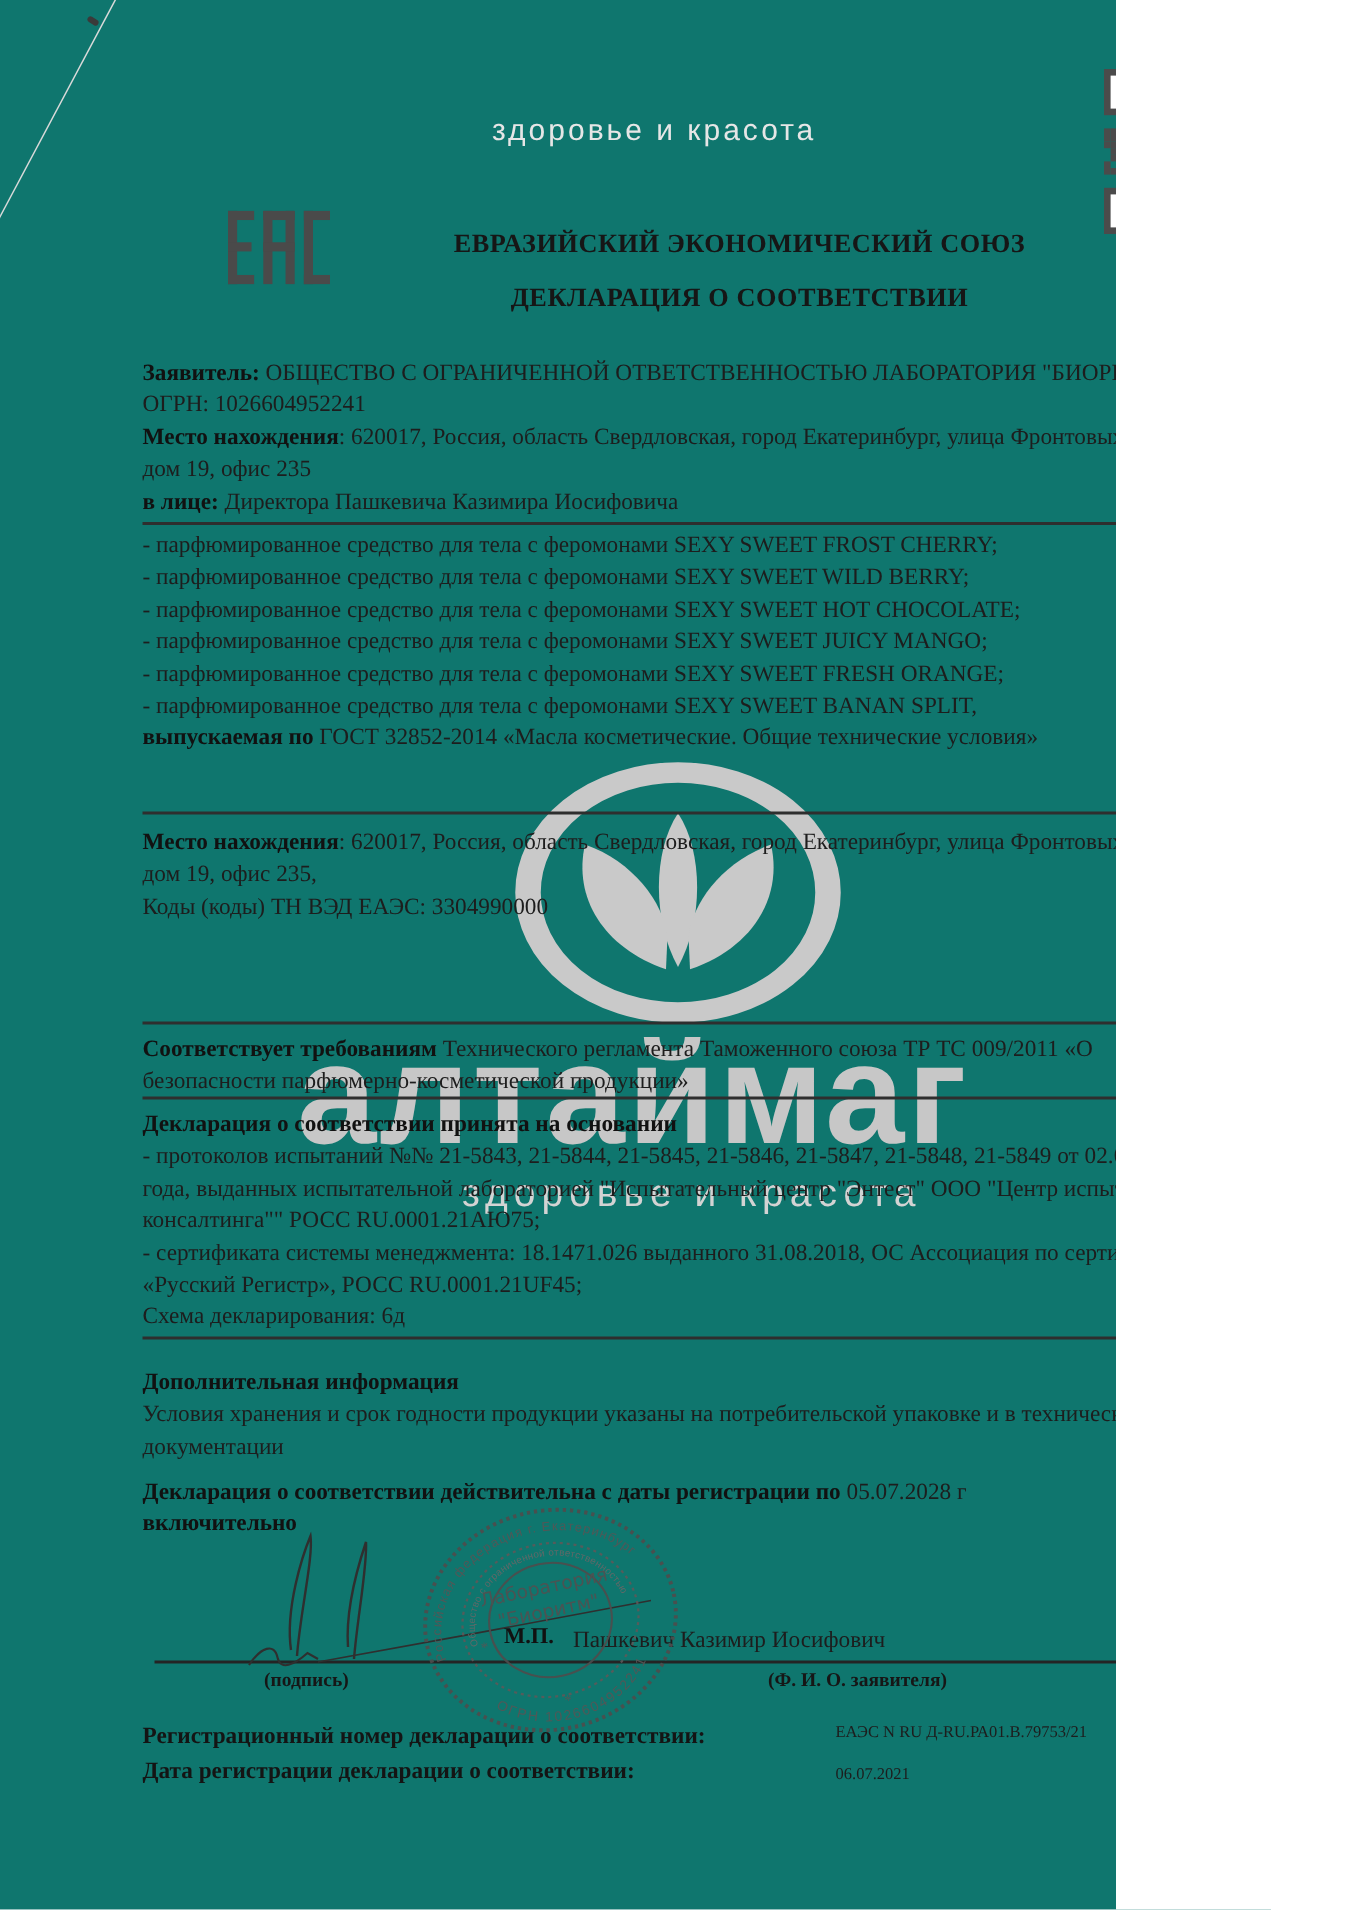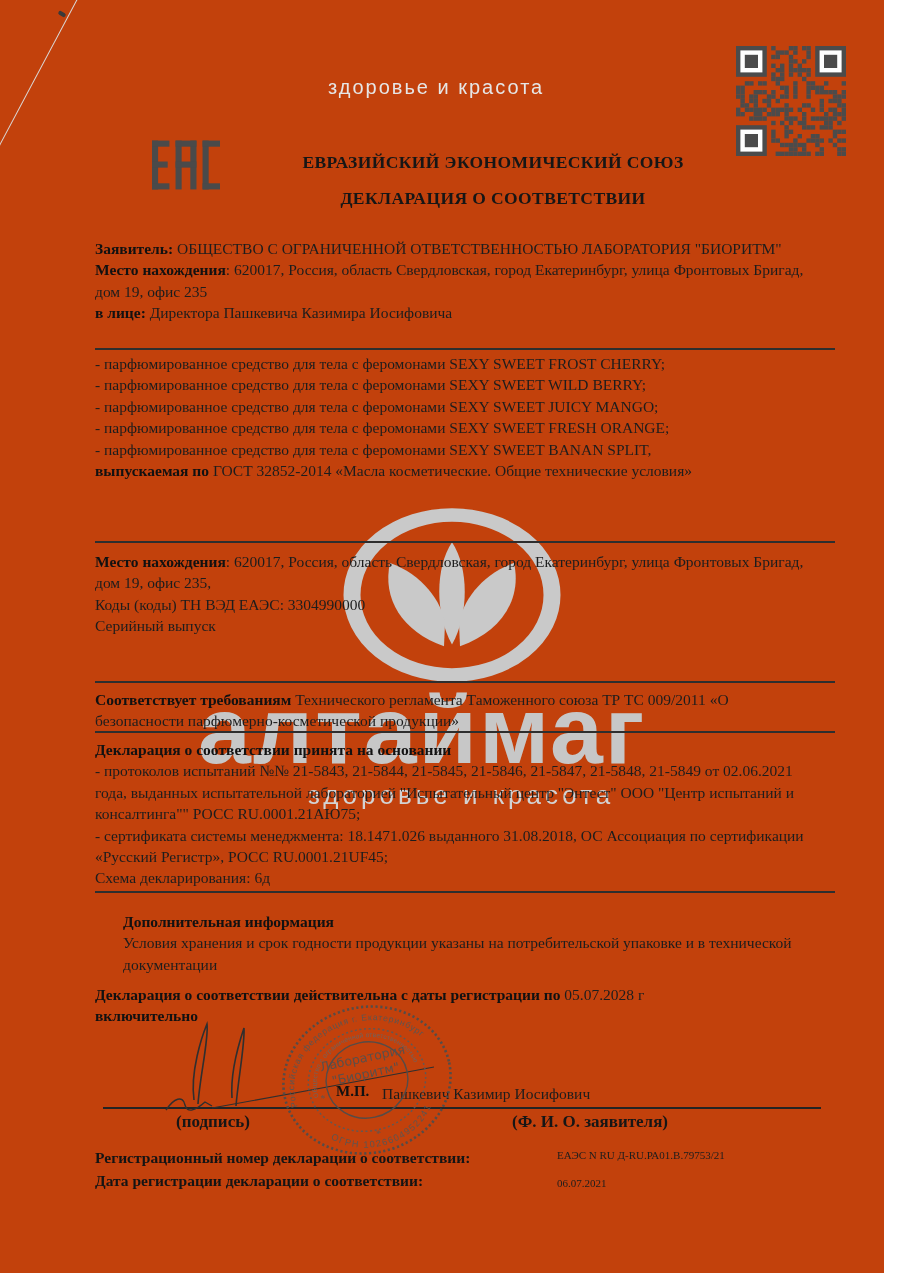--- a/index.html
+++ b/index.html
@@ -1,36 +1,36 @@
 <!DOCTYPE html>
 <html><head>
 <meta charset="utf-8">
 <style>
   html,body{margin:0;padding:0;background:#ffffff;}
-  #page{position:relative;width:884px;height:1273px;background:#c2410c;overflow:hidden;
+  #page{position:relative;width:744px;height:1273px;background:#0f766e;overflow:hidden;
         font-family:"Liberation Serif", serif;color:#1d1d1d;text-decoration:underline;}
   
   .wm{position:absolute;z-index:0;color:#c6c6c6;font-family:"Liberation Sans",sans-serif;}
   .sec{position:absolute;left:95px;width:726px;z-index:2;font-size:15.5px;line-height:21.4px;}
   .sec p{margin:0;}
   .ln{margin:0;}
   b{color:#111;}
   .nowrap{white-space:nowrap;}
   .rule{position:absolute;left:95px;width:740px;background:#2e2e2e;z-index:2;}
   
   .title{position:absolute;left:95px;width:796px;text-align:center;z-index:2;
          font-weight:bold;font-size:17.5px;letter-spacing:.4px;color:#161616;}
   
   .corner-line{position:absolute;left:-2px;top:148px;width:170px;height:1.4px;background:#dadada;
                transform:rotate(-62deg);transform-origin:left center;z-index:1;}
   .corner-mark{position:absolute;left:58px;top:12px;width:8px;height:4px;background:#3a3a3a;
                border-radius:2px;transform:rotate(32deg);z-index:1;}
   
   .sigline{position:absolute;left:103px;top:1107px;width:718px;height:2px;background:#242424;z-index:1;}
-  .siglabel{position:absolute;z-index:2;font-weight:bold;font-size:17px;color:#161616;}
+  .siglabel{position:absolute;z-index:2;font-weight:bold;font-size:13px;color:#161616;}
   .fio{position:absolute;left:382px;top:1085px;z-index:2;font-size:15.5px;}
   .mp{position:absolute;left:336px;top:1083px;z-index:4;font-weight:bold;font-size:15px;color:#111;}
   .regrow{position:absolute;left:95px;z-index:2;font-weight:bold;font-size:15.5px;color:#141414;}
   .regval{position:absolute;left:557px;z-index:2;font-size:11px;}
   svg{position:absolute;}
   .wm-brand{left:198px;top:676px;font-size:95px;font-weight:bold;letter-spacing:2px;color:#c7c7c7;}
   .wm-tag{left:308px;top:780px;font-size:26px;letter-spacing:4px;color:#d3d3d3;}
   .wm-tag-top{left:328px;top:76px;font-size:20px;letter-spacing:2px;color:#e6e6e6;}
 </style>
 </head>
@@ -289,60 +289,61 @@
       <rect x="83.60000000000001" y="105.60000000000001" width="4.4" height="4.4" fill="#4b4b4b"></rect>
       <rect x="101.2" y="105.60000000000001" width="4.4" height="4.4" fill="#4b4b4b"></rect>
       <rect x="105.60000000000001" y="105.60000000000001" width="4.4" height="4.4" fill="#4b4b4b"></rect>
     </svg>
 
   <div class="title" style="top:152px;">ЕВРАЗИЙСКИЙ ЭКОНОМИЧЕСКИЙ СОЮЗ</div>
   <div class="title" style="top:188px;">ДЕКЛАРАЦИЯ О СООТВЕТСТВИИ</div>
 
   <section class="sec" style="top:238px;">
     <p class="ln nowrap"><b>Заявитель:</b><span> ОБЩЕСТВО С ОГРАНИЧЕННОЙ ОТВЕТСТВЕННОСТЬЮ ЛАБОРАТОРИЯ "БИОРИТМ"</span></p>
+    <p class="ln">ОГРН: 1026604952241</p>
     <p class="ln"><b>Место нахождения</b><span>: 620017, Россия, область Свердловская, город Екатеринбург, улица Фронтовых Бригад, дом 19, офис 235</span></p>
     <p class="ln"><b>в лице:</b><span> Директора Пашкевича Казимира Иосифовича</span></p>
   </section>
   <div class="rule" style="top:348px;height:1.6px;"></div>
 
   <section class="sec" style="top:353px;">
     <div>
         <p class="ln">- парфюмированное средство для тела с феромонами SEXY SWEET FROST CHERRY;</p>
         <p class="ln">- парфюмированное средство для тела с феромонами SEXY SWEET WILD BERRY;</p>
+        <p class="ln">- парфюмированное средство для тела с феромонами SEXY SWEET HOT CHOCOLATE;</p>
         <p class="ln">- парфюмированное средство для тела с феромонами SEXY SWEET JUICY MANGO;</p>
         <p class="ln">- парфюмированное средство для тела с феромонами SEXY SWEET FRESH ORANGE;</p>
         <p class="ln">- парфюмированное средство для тела с феромонами SEXY SWEET BANAN SPLIT,</p>
       </div>
     <p class="ln"><b>выпускаемая по</b><span> ГОСТ 32852-2014 «Масла косметические. Общие технические условия»</span></p>
   </section>
   <div class="rule" style="top:541px;height:2.4px;"></div>
 
   <section class="sec" style="top:551px;">
     <p class="ln"><b>Место нахождения</b><span>: 620017, Россия, область Свердловская, город Екатеринбург, улица Фронтовых Бригад, дом 19, офис 235,</span></p>
     <p class="ln">Коды (коды) ТН ВЭД ЕАЭС: 3304990000</p>
-    <p class="ln">Серийный выпуск</p>
   </section>
   <div class="rule" style="top:681px;height:1.8px;"></div>
 
   <section class="sec" style="top:689px;">
     <p class="ln"><b>Соответствует требованиям</b><span> Технического регламента Таможенного союза ТР ТС 009/2011 «О безопасности парфюмерно-косметической продукции»</span></p>
   </section>
   <div class="rule" style="top:731px;height:1.6px;"></div>
 
   <section class="sec" style="top:739px;">
     <p class="ln"><b>Декларация о соответствии принята на основании</b></p>
     <div>
         <p class="ln">- протоколов испытаний №№ 21-5843, 21-5844, 21-5845, 21-5846, 21-5847, 21-5848, 21-5849 от 02.06.2021 года, выданных испытательной лабораторией "Испытательный центр "Энтест" ООО "Центр испытаний и консалтинга"" РОСС RU.0001.21АЮ75;</p>
         <p class="ln">- сертификата системы менеджмента: 18.1471.026 выданного 31.08.2018, ОС Ассоциация по сертификации «Русский Регистр», РОСС RU.0001.21UF45;</p>
         <p class="ln">Схема декларирования: 6д</p>
       </div>
   </section>
   <div class="rule" style="top:891px;height:1.8px;"></div>
 
-  <section class="sec" style="top:911px;margin-left:28px;">
+  <section class="sec" style="top:911px;">
     <p class="ln"><b>Дополнительная информация</b></p>
     <p class="ln">Условия хранения и срок годности продукции указаны на потребительской упаковке и в технической документации</p>
   </section>
 
   <section class="sec" style="top:984px;">
     <p class="ln"><b>Декларация о соответствии действительна с даты регистрации по</b><span> 05.07.2028 г</span><br><b>включительно</b></p>
   </section>
 
   <svg width="300" height="105" viewBox="0 0 300 105" style="left:150px;top:1014px;z-index:2;" fill="none" stroke="#2f2f2f">
     <path d="M44,86 C40,58 52,22 57,10 C59,24 50,62 48,90" stroke-width="1.6"></path>

